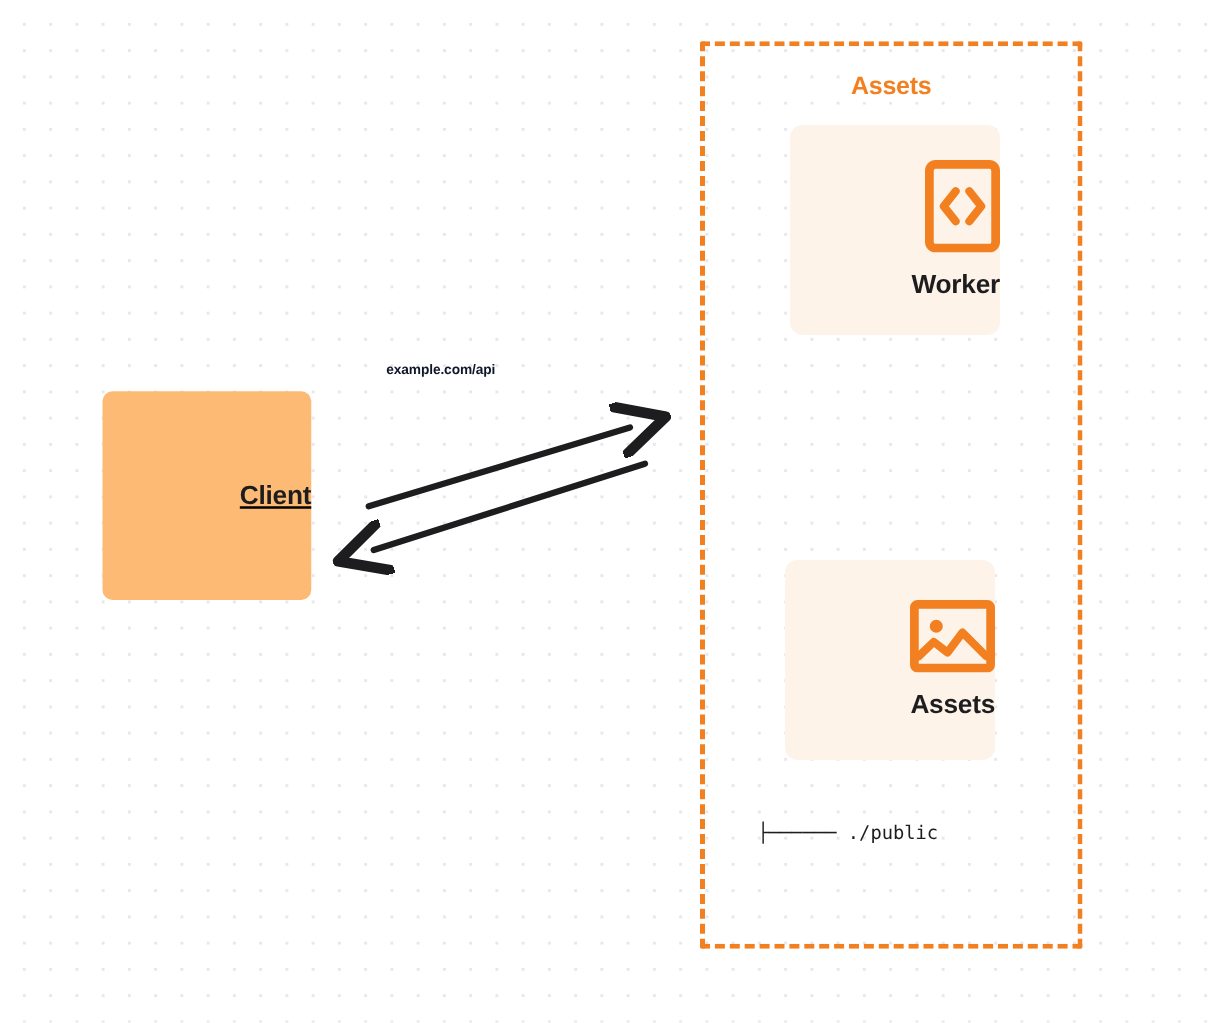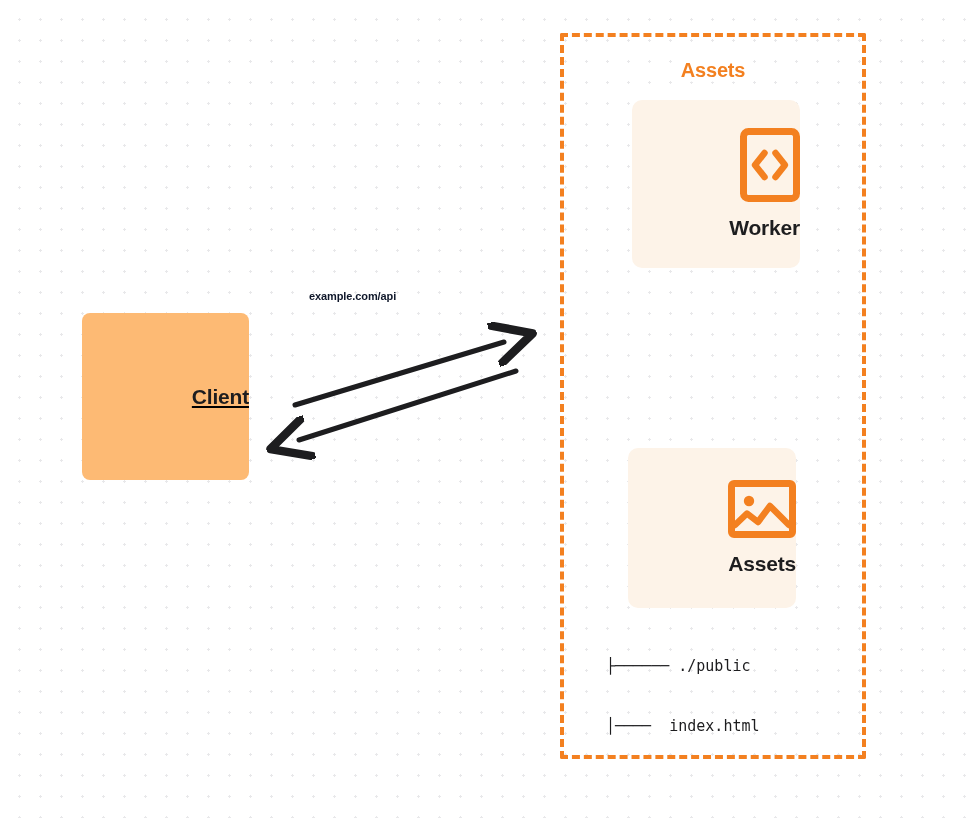--- a/index.html
+++ b/index.html
@@ -180,17 +180,16 @@
         <rect x="3.5" y="3.5" width="61" height="51" rx="2.5" ry="2.5" fill="none" stroke="#f38020" stroke-width="7"></rect>
         <circle cx="21" cy="21" r="5.2" fill="#f38020"></circle>
         <path d="M7,45 L19,33.5 L30,42 L42,26 L61,45" fill="none" stroke="#f38020" stroke-width="6.5" stroke-linecap="round" stroke-linejoin="round"></path>
       </svg>
     </span>
     <span class="card-label">Assets</span>
   </div>
 
   <div id="file-tree">
     <span class="tree-row">├────── ./public</span>
-    <span class="tree-row">│────  index.html</span>
     
   </div>
 
 </div>
 
 </body></html>

